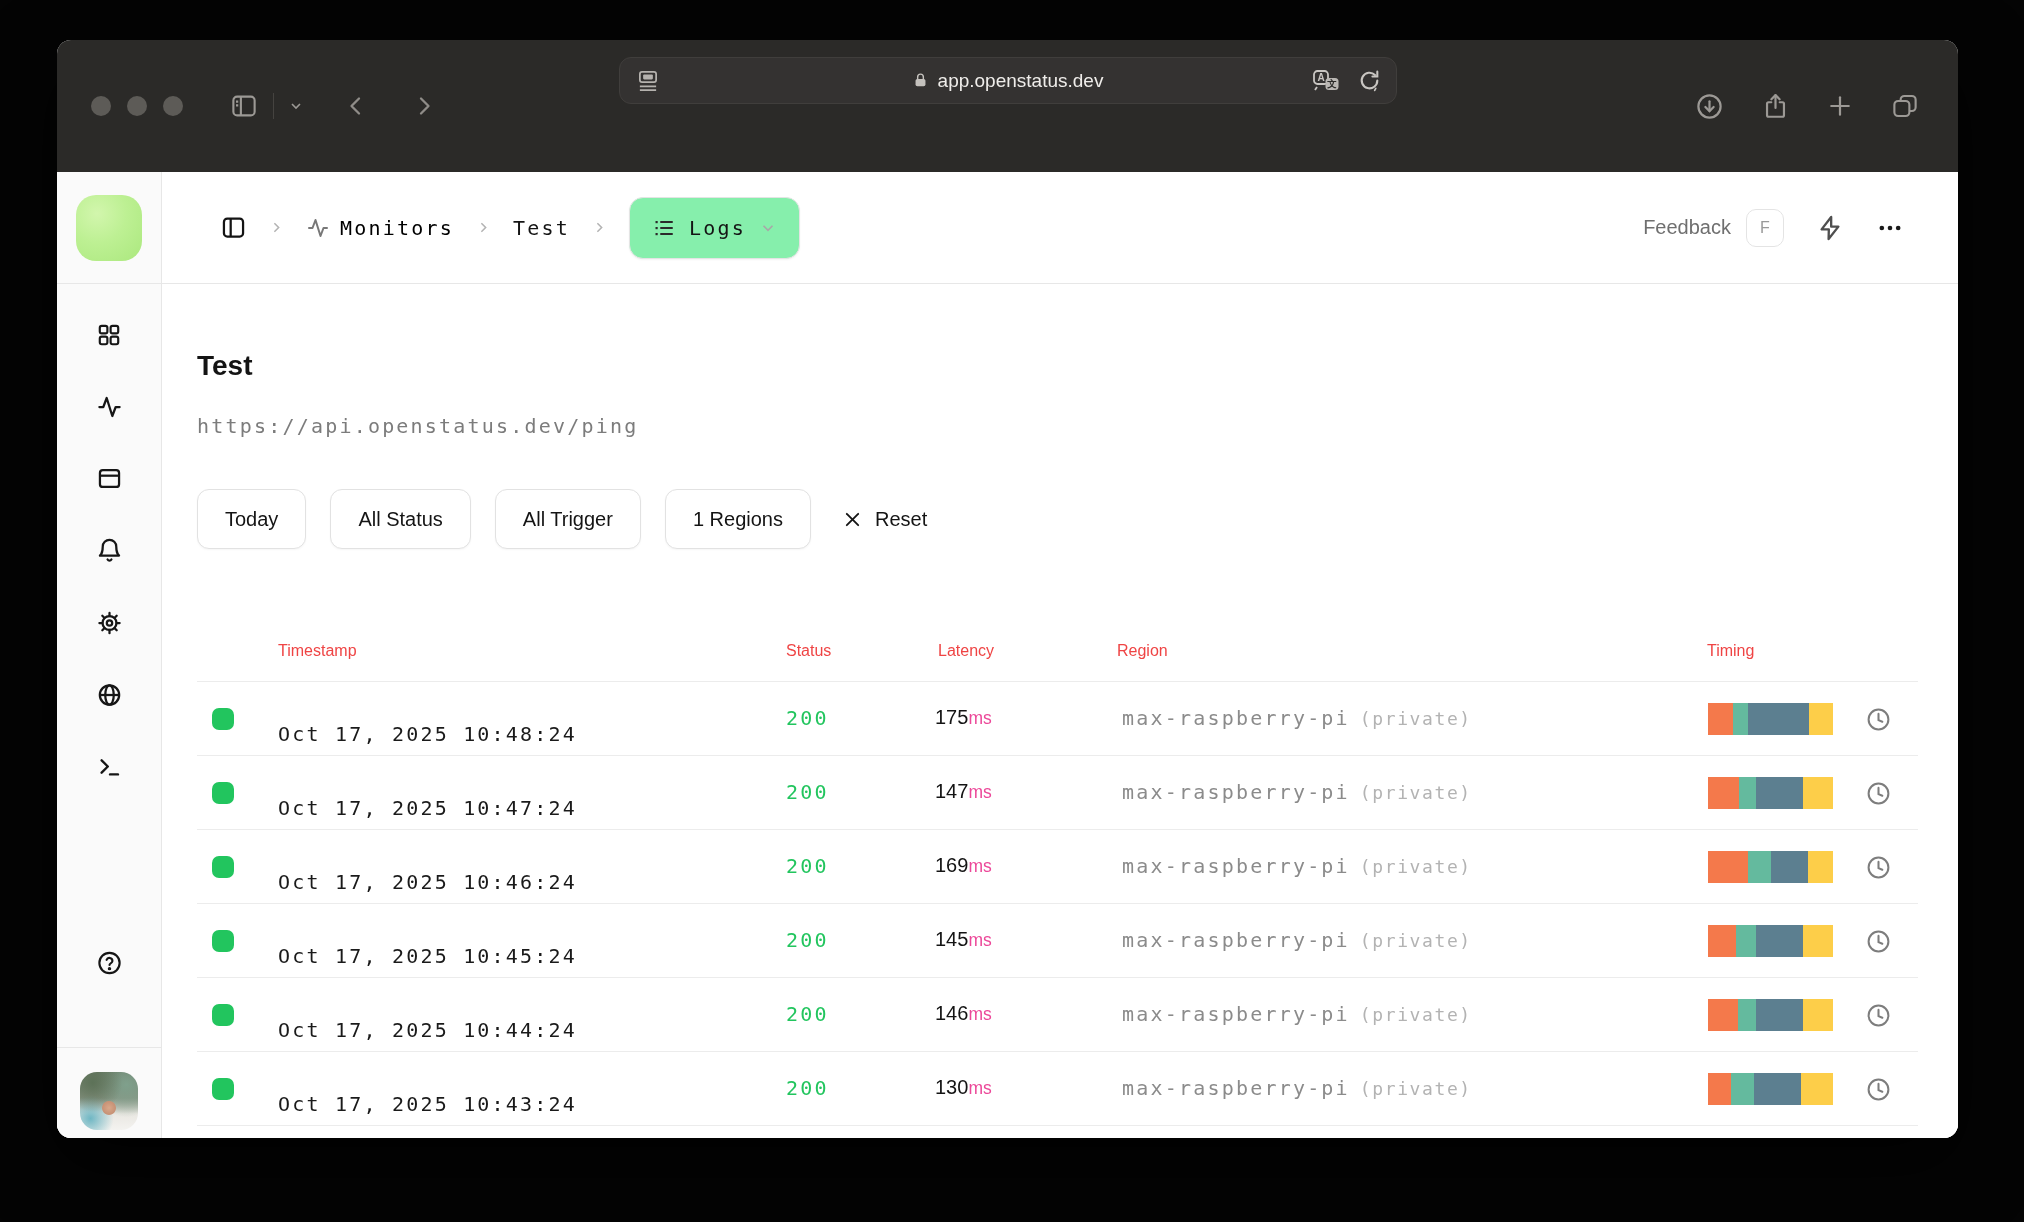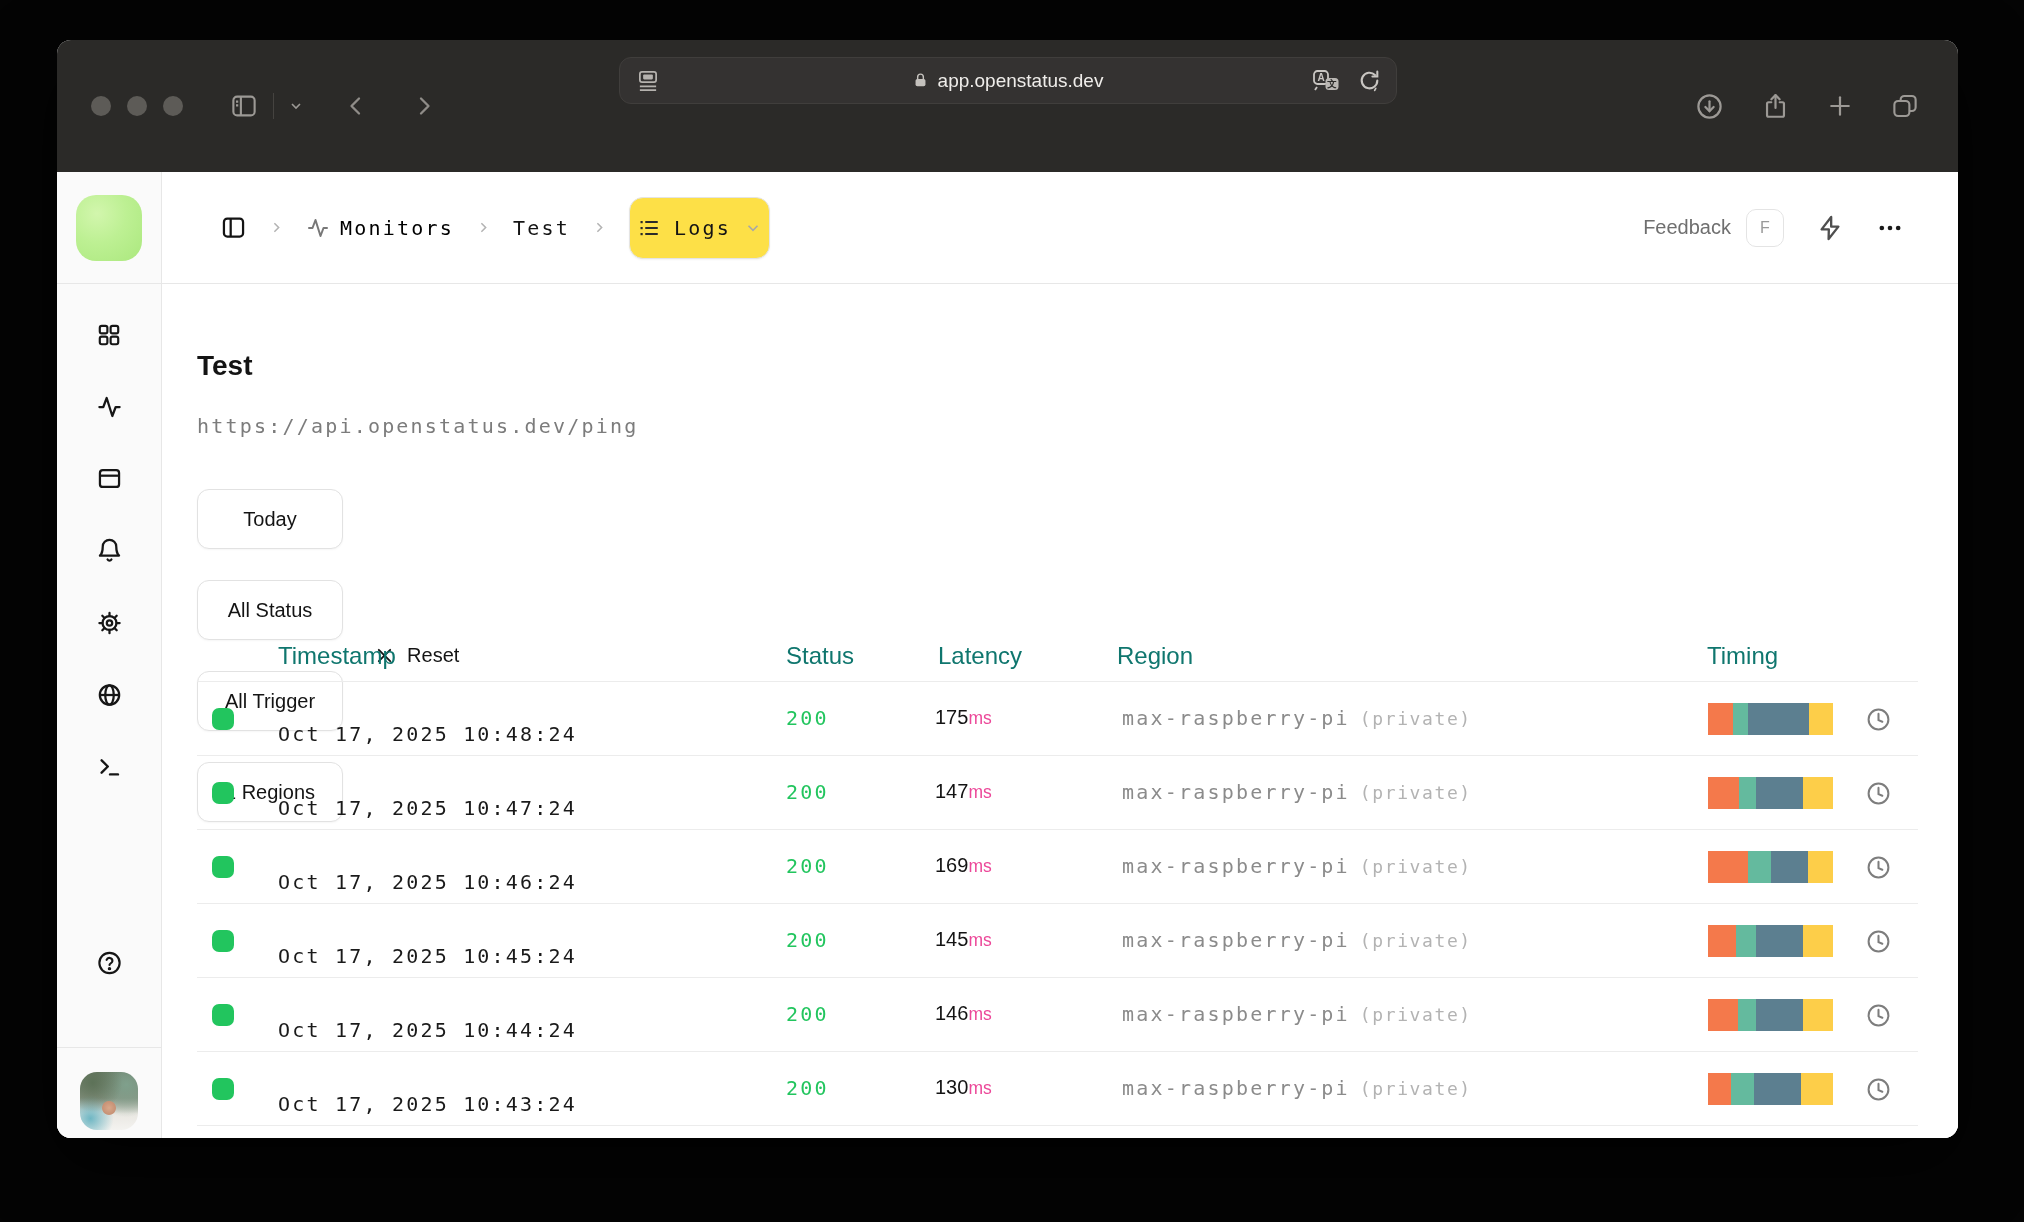--- a/index.html
+++ b/index.html
@@ -36,22 +36,22 @@
   .logo-cell { border-right:1px solid #e7e7e7; border-bottom:1px solid #e7e7e7; background:#fafafa;
     display:flex; align-items:center; justify-content:center; }
   .ws-logo { width:66px; height:66px; border-radius:20px;
     background:radial-gradient(circle at 32% 28%, #d2f6ad 0%, #bdf093 45%, #abe87e 100%); }
   .crumbbar { border-bottom:1px solid #e7e7e7; display:flex; align-items:center; padding:0 54px 0 58px; }
   .crumb { display:flex; align-items:center; gap:21px; }
   .crumb .sep { color:#b3b3b3; display:flex; }
   .crumb-item { display:flex; align-items:center; gap:10px; font-size:20px; }
   .crumb-muted { color:#000000; }
   .crumb-dark { color:#141414; }
-  .view-pill { display:flex; align-items:center; gap:13px; height:62px; padding:0 7px;
-    border:1px solid #e4e4e4; border-radius:14px; background:#fde047; box-shadow:0 1px 2px rgba(0,0,0,.05);
+  .view-pill { display:flex; align-items:center; gap:13px; height:62px; padding:0 22px;
+    border:1px solid #e4e4e4; border-radius:14px; background:#86efac; box-shadow:0 1px 2px rgba(0,0,0,.05);
     font-size:20px; color:#141414; cursor:default; }
   .crumb-actions { margin-left:auto; display:flex; align-items:center; gap:32px;justify-content:center; }
   .feedback { display:flex; align-items:center; gap:15px; color:#6f6f6f; font-size:20px; background:none; border:none; }
   .kbd { width:38px; height:38px; border:1px solid #e4e4e4; border-radius:10px; display:flex; align-items:center; justify-content:center;
     font-size:16px; color:#9a9a9a; }
 
   
   .rail { border-right:1px solid #e7e7e7; background:#fafafa; display:flex; flex-direction:column; align-items:center;
     padding-top:37px; }
   .rail .ric { width:27px; height:27px; color:#161616; margin-bottom:45px; display:flex; align-items:center; justify-content:center; }
@@ -72,21 +72,21 @@
 
   .filters { position:absolute; left:35px; top:205px; display:flex; align-items:center; gap:17px; }
   .filter-btn { height:60px; padding:0 27px; border:1px solid #e2e2e2; border-radius:12px; background:#fff;
     font-size:20px; font-weight:500; color:#141414; font-family:"Liberation Sans", sans-serif; box-shadow:0 1px 2px rgba(0,0,0,.04); }
   .reset-btn { display:flex; align-items:center; gap:12px; margin-left:14px; background:none; border:none;
     font-size:20px; font-weight:500; color:#141414; font-family:"Liberation Sans", sans-serif; }
 
   
   .logtable { position:absolute; left:35px; right:40px; top:352px; }
   .thead { position:relative; height:46px; border-bottom:1px solid #ececec; }
-  .thead span { position:absolute; top:6px; font-size:24px; font-weight:500; color:#0f766e; }
+  .thead span { position:absolute; top:6px; font-size:16px; font-weight:500; color:#ef4444; }
   .col-ts { left:81px; } .col-st { left:589px; } .col-lat { left:741px; } .col-reg { left:920px; } .col-tim { left:1510px; }
 
   .lrow { position:relative; height:74px; border-bottom:1px solid #ececec; }
   .lrow .dot { position:absolute; left:15px; top:26px; width:22px; height:22px; border-radius:7px; }
   .lrow .ts { position:absolute; left:81px; top:40px; font-size:20px; color:#1a1a1a; }
   .lrow .st { position:absolute; left:589px; top:24px; font-size:20px; }
   .lrow .lat { position:absolute; left:738px; top:24px; font-size:20px; font-weight:500; color:#141414; }
   .lrow .lat .unit { font-size:17.5px; font-weight:400; color:#ec4899; margin-left:0; }
   .lrow .reg { position:absolute; left:925px; top:24px; font-size:20px; color:#8b8b8b; }
   .lrow .reg .vis { font-size:18px; color:#b3b3b3; margin-left:10px; letter-spacing:1.6px; }
@@ -368,21 +368,21 @@
       </span>
       <div class="rail-divider"></div>
       <div class="avatar"></div>
     </div>
 
     <div class="main">
       <div class="page-title">Test</div>
       <div class="endpoint mono">https://api.openstatus.dev/ping</div>
 
       <div class="filters">
-        <span style="display:flex;gap:31px;flex-direction:column;">
+        <span style="display:flex;gap:24px;">
   <button class="filter-btn"><span>Today</span></button>
 
   <button class="filter-btn"><span>All Status</span></button>
 
   <button class="filter-btn"><span>All Trigger</span></button>
 
   <button class="filter-btn"><span>1 Regions</span></button>
 </span>
         <button class="reset-btn">
           <span style="display:flex;">

